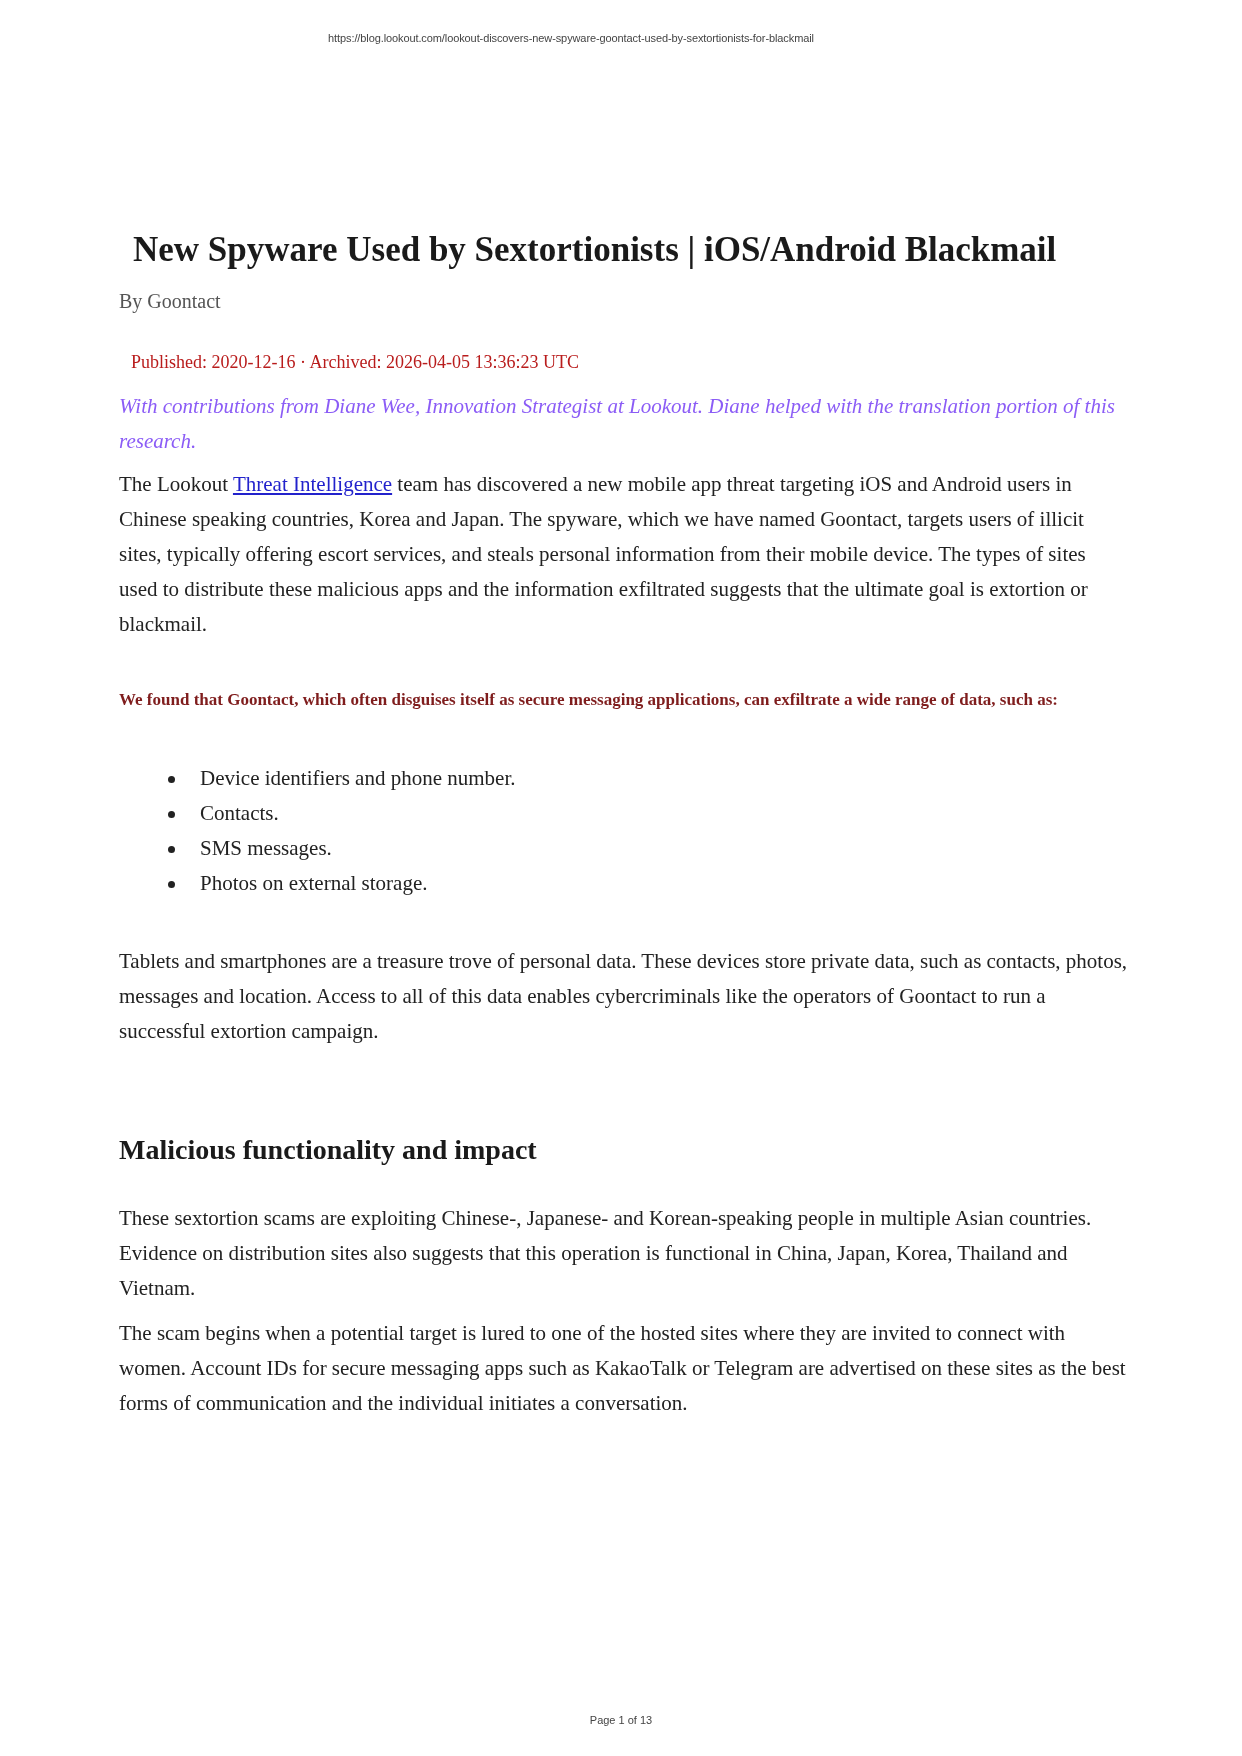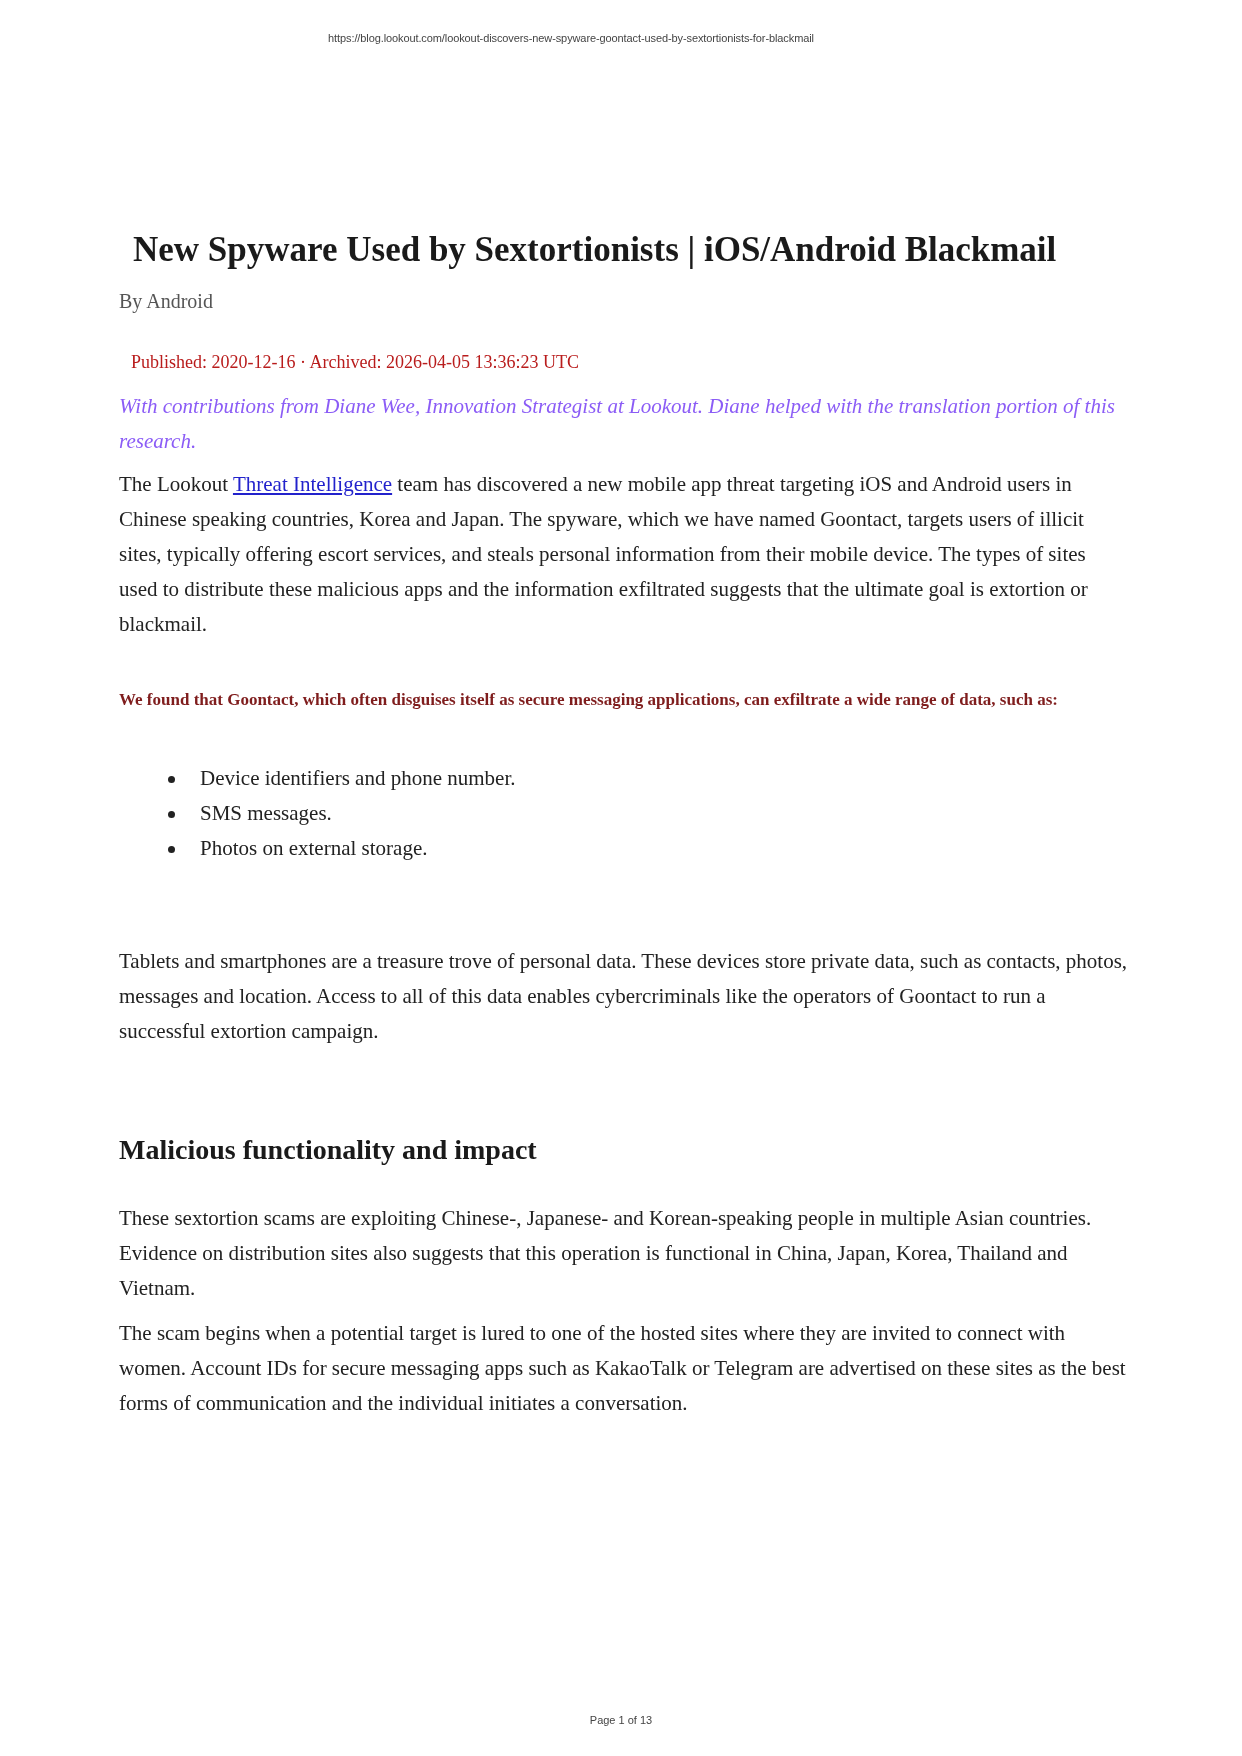--- a/index.html
+++ b/index.html
@@ -144,32 +144,33 @@
     }
   </style>
 </head>
 <body>
 
 <div class="url-header">https://blog.lookout.com/lookout-discovers-new-spyware-goontact-used-by-sextortionists-for-blackmail</div>
 
 <div class="content">
   <h1 class="title">New Spyware Used by Sextortionists | iOS/Android Blackmail</h1>
 
-  <p class="byline">By Android</p>
+  <p class="byline">By Goontact</p>
 
   <p class="dates">Published: 2020-12-16 · Archived: 2026-04-05 13:36:23 UTC</p>
 
   <p class="intro-italic">With contributions from Diane Wee, Innovation Strategist at Lookout. Diane helped with the translation portion of this research.</p>
 
   <p class="para" style="top:467px;"><span>The Lookout </span><a href="#">Threat Intelligence</a><span> team has discovered a new mobile app threat targeting iOS and Android users in Chinese speaking countries, Korea and Japan. The spyware, which we have named Goontact, targets users of illicit sites, typically offering escort services, and steals personal information from their mobile device. The types of sites used to distribute these malicious apps and the information exfiltrated suggests that the ultimate goal is extortion or blackmail.</span></p>
 
   <p class="bold-lead">We found that Goontact, which often disguises itself as secure messaging applications, can exfiltrate a wide range of data, such as:</p>
 
   <ul class="data-list">
     <li><span class="bullet"></span><span>Device identifiers and phone number.</span></li>
+    <li><span class="bullet"></span><span>Contacts.</span></li>
     <li><span class="bullet"></span><span>SMS messages.</span></li>
     <li><span class="bullet"></span><span>Photos on external storage.</span></li>
   </ul>
 
   <p class="para" style="top:944px;">Tablets and smartphones are a treasure trove of personal data. These devices store private data, such as contacts, photos, messages and location. Access to all of this data enables cybercriminals like the operators of Goontact to run a successful extortion campaign.</p>
 
   <h2 class="section-heading">Malicious functionality and impact</h2>
 
   <p class="para" style="top:1201px;">These sextortion scams are exploiting Chinese-, Japanese- and Korean-speaking people in multiple Asian countries. Evidence on distribution sites also suggests that this operation is functional in China, Japan, Korea, Thailand and Vietnam.</p>
 

